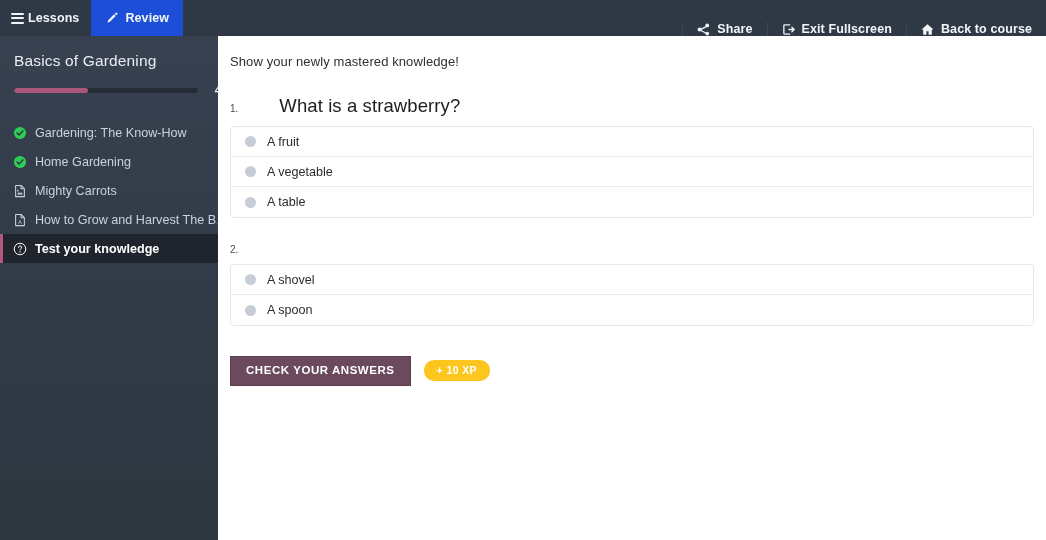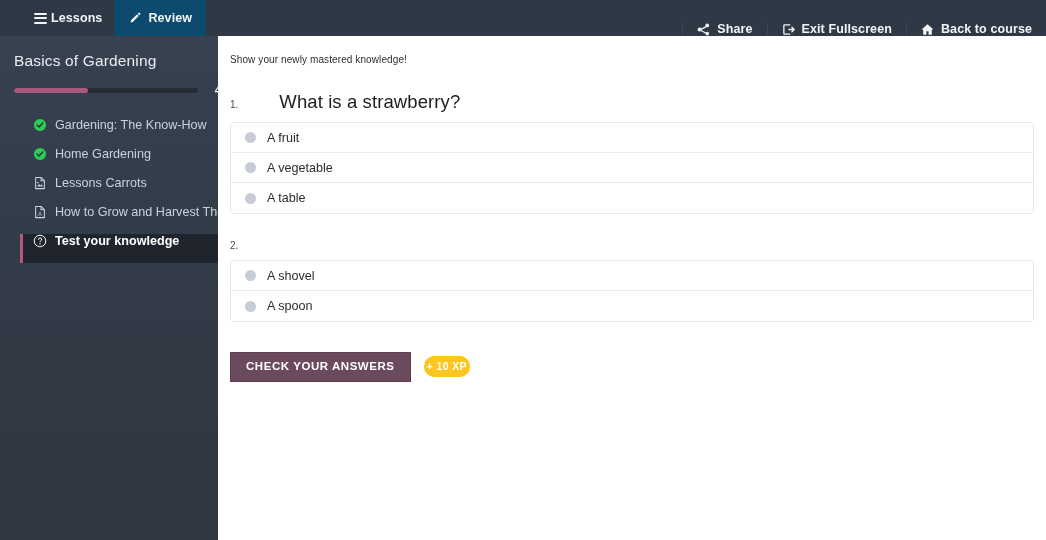--- a/index.html
+++ b/index.html
@@ -47,23 +47,23 @@
     gap: 7px;
     padding: 0 14px;
     color: #f2f5f8;
     font-size: 12.5px;
     font-weight: 700;
     letter-spacing: .1px;
     white-space: nowrap;
     cursor: pointer;
     box-sizing: border-box;
   }
-  .tb-item.lessons { gap: 4px; padding-left: 11px; padding-right: 12px; margin-left: 23px; }
+  .tb-item.lessons { gap: 4px; padding-left: 11px; padding-right: 12px; }
   .tb-item.active {
-    background: #0c4a6e;
+    background: #1d4ed8;
   }
   .tb-right .tb-item {
     border-left: 1px solid #3b4654;
   }
   .tb-right .tb-item:first-child { border-left: 1px solid #3b4654; }
 
   .ico { display: inline-block; line-height: 0; flex: 0 0 auto; }
   .ico svg { display: block; }
 
   
@@ -112,34 +112,33 @@
     color: #e9edf2;
     font-size: 11.5px;
     font-weight: 700;
     white-space: nowrap;
   }
   .lesson-list {
     margin-top: 22px;
   }
   .lesson-item {
     display: flex;
-    align-items: flex-start;
+    align-items: center;
     gap: 8px;
     height: 29px;
     padding: 0 10px 0 13px;
     color: #c9d2de;
     font-size: 12.6px;
     font-weight: 400;
     white-space: nowrap;
     overflow: hidden;
     cursor: pointer;
     box-sizing: border-box;
     border-left: 3px solid transparent;
     padding-left: 10px;
-    margin-left: 20px;
   }
   .lesson-item .li-label {
     overflow: hidden;
     text-overflow: ellipsis;
     white-space: nowrap;
   }
   .lesson-item.current {
     background: #20252d;
     border-left: 3px solid #b4567f;
     color: #ffffff;
@@ -152,21 +151,21 @@
     position: absolute;
     top: 36px; left: 218px;
     width: 828px;
     height: 504px;
     background: #ffffff;
     box-sizing: border-box;
     padding: 14px 12px 0 12px;
     overflow: hidden;
   }
   .intro {
-    font-size: 10px;
+    font-size: 13px;
     color: #2f2f2f;
     padding: 4px 0 0 0;
     letter-spacing: .1px;
   }
   .question-block { margin-top: 26px; }
   .q-head {
     display: flex;
     align-items: baseline;
     gap: 4px;
     margin-bottom: 8px;
@@ -228,21 +227,21 @@
     cursor: pointer;
     line-height: 1;
     font-family: "Liberation Sans", sans-serif;
   }
   .xp-badge {
     background: #fcc61e;
     color: #ffffff;
     font-size: 10.5px;
     font-weight: 700;
     letter-spacing: .4px;
-    padding: 4px 3px;
+    padding: 4px 13px;
     border-radius: 10px;
     line-height: 1.25;
     white-space: nowrap;
   }
 </style>
 </head>
 <body>
 
 <div class="app">
 
@@ -342,21 +341,21 @@
 
       <div class="lesson-item">
         <span class="ico li-ico">
           <svg width="14" height="14" viewBox="0 0 16 16" fill="none" stroke="#c9d2de" stroke-width="1.2">
             <path d="M3 1.6h6.2L13 5.4v9H3z" stroke-linejoin="round"></path>
             <path d="M9.2 1.6v3.8H13"></path>
             <path d="M4.6 12l2.3-2.8 1.5 1.7 1.3-1.5 1.7 2.6z" fill="#c9d2de" stroke="none"></path>
             <circle cx="5.6" cy="7.6" r=".9" fill="#c9d2de" stroke="none"></circle>
           </svg>
         </span>
-        <span class="li-label">Lessons Carrots</span>
+        <span class="li-label">Mighty Carrots</span>
       </div>
 
       <div class="lesson-item">
         <span class="ico li-ico">
           <svg width="14" height="14" viewBox="0 0 16 16" fill="none" stroke="#c9d2de" stroke-width="1.2">
             <path d="M3 1.6h6.2L13 5.4v9H3z" stroke-linejoin="round"></path>
             <path d="M9.2 1.6v3.8H13"></path>
             <text x="8" y="12.4" font-size="6" font-family="Liberation Sans, sans-serif" fill="#c9d2de" stroke="none" text-anchor="middle">A</text>
           </svg>
         </span>

